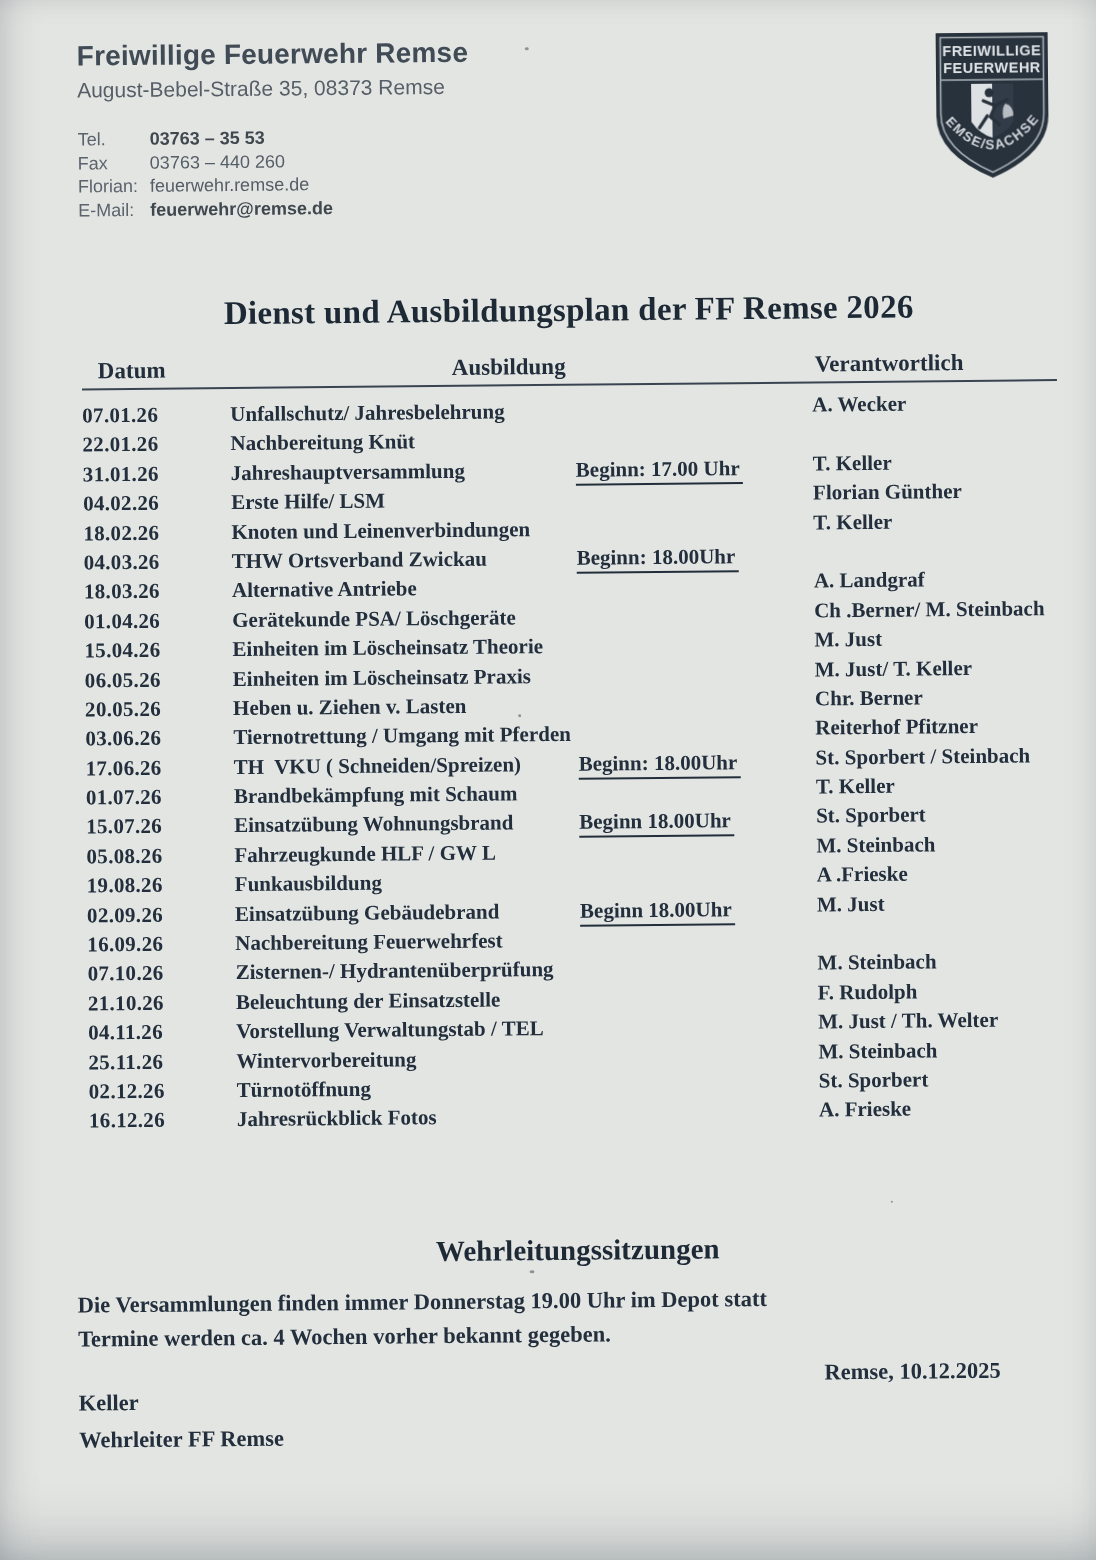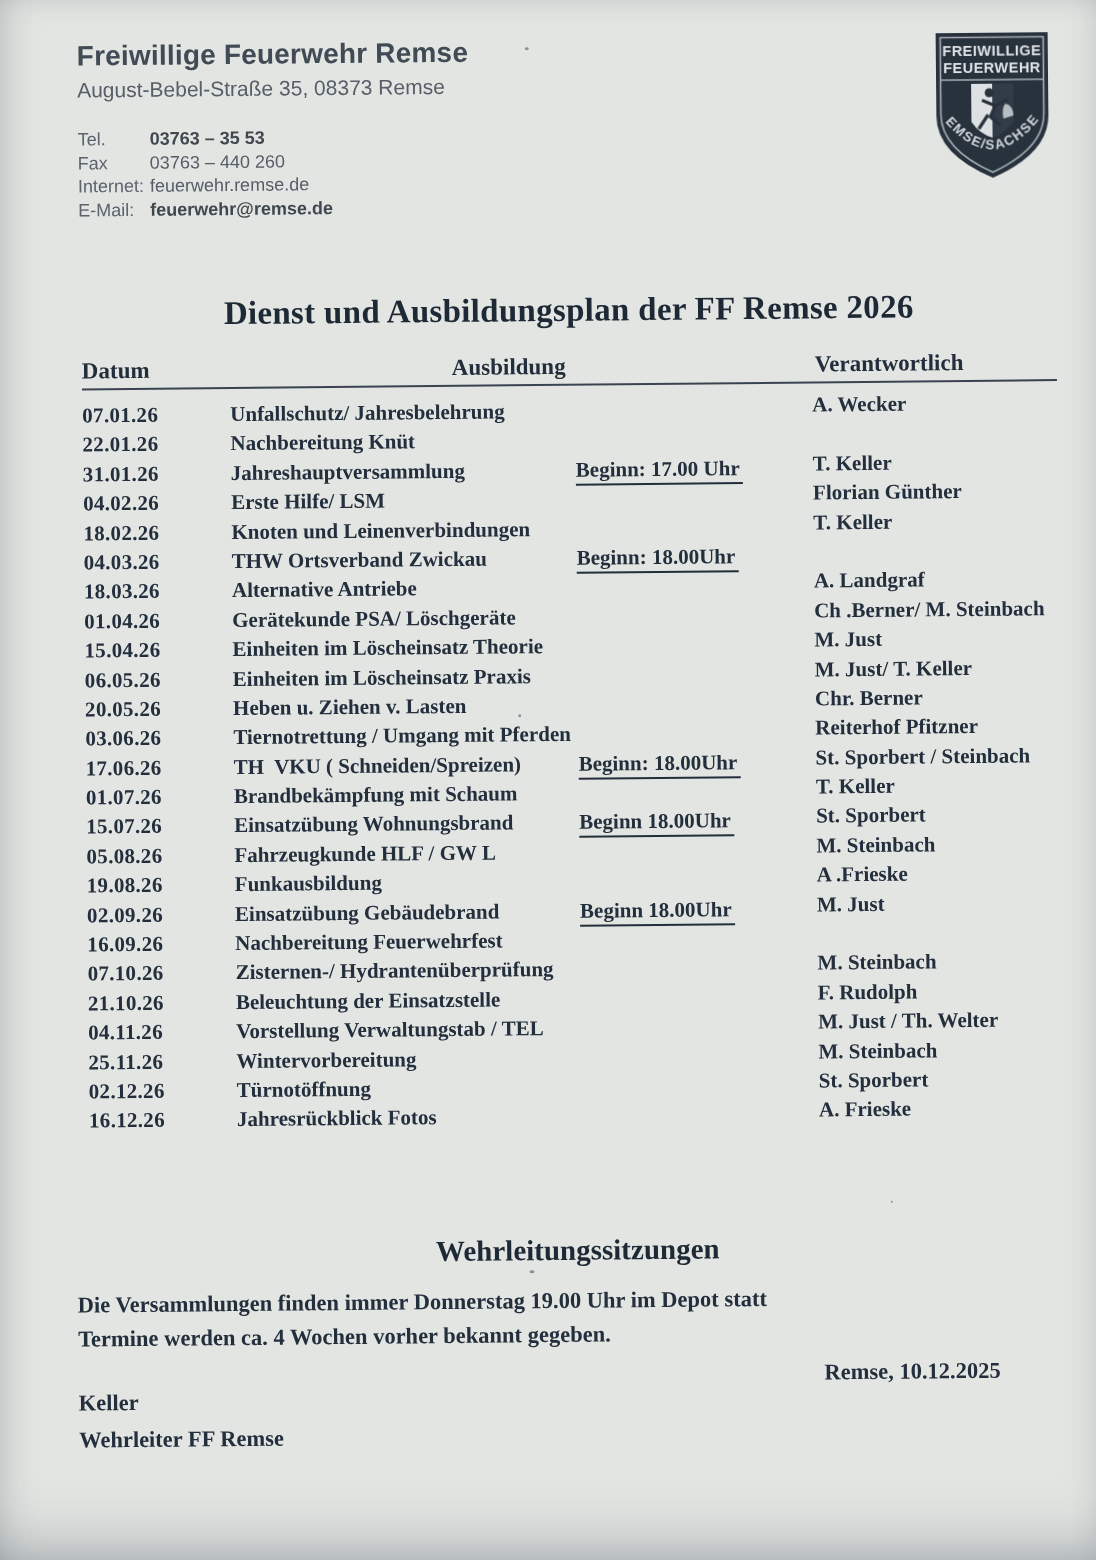--- a/index.html
+++ b/index.html
@@ -36,21 +36,21 @@
     fill:#cfd4d8;letter-spacing:1.5px;}
 
   
   .doc-title{position:absolute;left:85px;right:36px;top:270px;text-align:center;
     font-size:33px;font-weight:bold;color:#1e2936;letter-spacing:.3px;}
 
   
   .thead{position:absolute;left:85px;top:346px;width:975px;height:38px;
     border-bottom:2px solid #3a4450;}
   .th{position:absolute;bottom:4px;font-size:23px;font-weight:bold;color:#222e3c;}
-  .th-date{left:0;}
+  .th-date{left:16px;}
   .th-training{left:370px;}
   .th-resp{left:733px;}
 
   .tbody{position:absolute;left:85px;top:399px;width:1000px;}
   .row{display:grid;grid-template-columns:148px 345px 237px 1fr;height:29.4px;
     align-items:baseline;font-size:21px;font-weight:bold;color:#232f3d;}
   .c-date{letter-spacing:.3px;}
   .c-training{white-space:pre;}
   .c-begin{width:fit-content;white-space:pre;}
   .c-begin.has-line{border-bottom:2.5px solid #232e3b;padding:0 3px 1px 0;}
@@ -83,21 +83,21 @@
     <div class="contacts">
       <div class="contact-row">
         <span class="contact-label">Tel.</span>
         <span class="contact-value v-bold">03763 – 35 53</span>
       </div>
       <div class="contact-row">
         <span class="contact-label">Fax</span>
         <span class="contact-value">03763 – 440 260</span>
       </div>
       <div class="contact-row">
-        <span class="contact-label">Internet:</span>
+        <span class="contact-label">Florian:</span>
         <span class="contact-value">feuerwehr.remse.de</span>
       </div>
       <div class="contact-row">
         <span class="contact-label">E-Mail:</span>
         <span class="contact-value v-bold">feuerwehr@remse.de</span>
       </div>
     </div>
   </header>
 
   <div class="badge">

